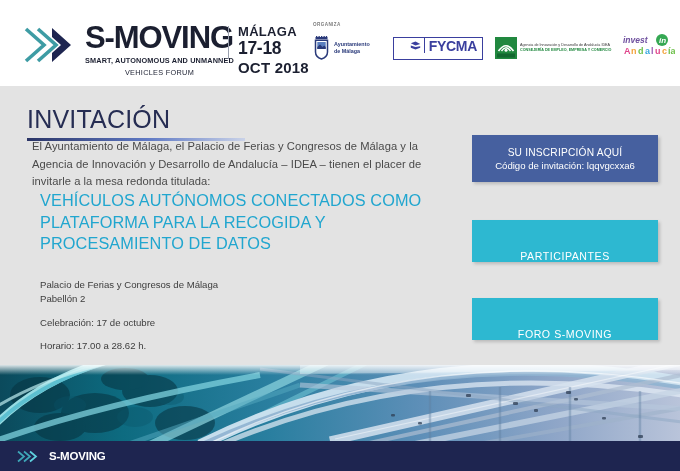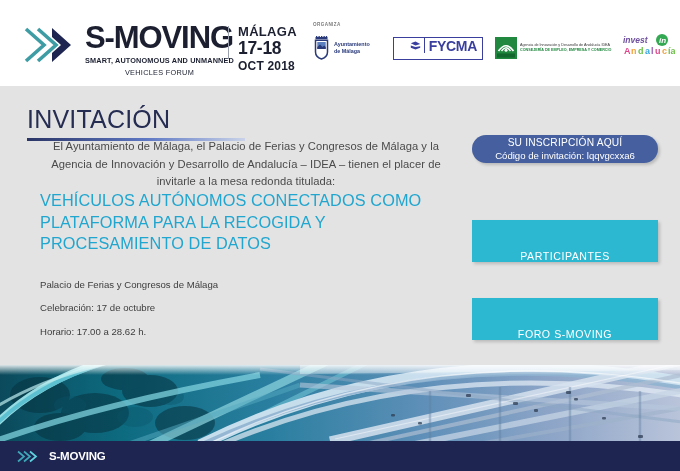--- a/index.html
+++ b/index.html
@@ -38,21 +38,21 @@
   .divider-v {
     position: absolute; left: 228px; top: 26px;
     width: 1px; height: 33px; background: #9aa0ae;
   }
   .date-block {
     position: absolute; left: 238px; top: 25px;
     color: #1b1f30; line-height: 1;
   }
   .date-city { font-size: 13px; font-weight: bold; letter-spacing: 0.3px; }
   .date-day  { font-size: 17.5px; font-weight: bold; letter-spacing: -0.3px; margin-top: 2px; }
-  .date-mon  { font-size: 12px; font-weight: bold; letter-spacing: 0.2px; margin-top: 2px; }
+  .date-mon  { font-size: 15px; font-weight: bold; letter-spacing: 0.2px; margin-top: 2px; }
 
   .organiza-label {
     position: absolute; left: 313px; top: 22px;
     font-size: 4.6px; color: #7b7b7b; letter-spacing: 0.4px; font-weight: bold;
   }
   .sponsors {
     position: absolute; left: 313px; top: 33px;
     display: flex; align-items: center; gap: 12px;
   }
 
@@ -91,24 +91,23 @@
     font-size: 25px; color: #262d53; letter-spacing: 0.2px;
     font-family: "Liberation Sans", sans-serif; font-weight: normal; margin-top: 12px;
   }
   .title-rule {
     margin-top: 4px; height: 3px; width: 218px;
     background: linear-gradient(to right, #2b3566 0%, #5f79c4 55%, #c9d2e8 100%);
   }
 
   
   .intro {
-    position: absolute; left: 40px; top: 138px; width: 412px;
+    position: absolute; left: 32px; top: 138px; width: 412px;
     font-size: 11.2px; color: #4a4a4a; line-height: 1.57;
     letter-spacing: 0.05px;
-    text-align: center;
   }
   .headline {
     position: absolute; left: 40px; top: 190px; width: 420px;
     font-size: 16.3px; color: #21a6cf; line-height: 1.33;
     letter-spacing: 0.1px;
   }
   .details {
     position: absolute; left: 40px; top: 278px; width: 330px;
     font-size: 9.6px; color: #3d3d3d; line-height: 1.5;
   }
@@ -116,23 +115,22 @@
 
   
   .btn {
     position: absolute;
     display: flex; flex-direction: column;
     align-items: center; justify-content: center;
     color: #ffffff; text-align: center;
     box-shadow: 2px 2px 3px rgba(0,0,0,0.18);
   }
   .btn-register {
-    left: 472px; top: 135px; width: 186px; height: 28px;
+    left: 472px; top: 135px; width: 186px; height: 47px;
     background: #46609f;
-    border-radius: 17px;
   }
   .btn-register .l1 { font-size: 10.2px; letter-spacing: 0.2px; }
   .btn-register .l2 { font-size: 9.6px; margin-top: 2px; }
   .btn-teal {
     background: #2db8d1; width: 186px; height: 42px;
     font-size: 10.6px; letter-spacing: 0.55px; justify-content: flex-end;
   }
   .btn-participants { left: 472px; top: 220px; }
   .btn-forum { left: 472px; top: 298px; }
 
@@ -252,20 +250,21 @@
   <div class="page-title">INVITACIÓN</div>
   <div class="title-rule"></div>
 </div>
 
 <div class="intro">El Ayuntamiento de Málaga, el Palacio de Ferias y Congresos de Málaga y la Agencia de Innovación y Desarrollo de Andalucía – IDEA –  tienen el placer de invitarle a la mesa redonda titulada:</div>
 
 <div class="headline">VEHÍCULOS AUTÓNOMOS CONECTADOS COMO PLATAFORMA PARA LA RECOGIDA Y PROCESAMIENTO DE DATOS</div>
 
 <div class="details">
   <div>Palacio de Ferias y Congresos de Málaga</div>
+  <div>Pabellón 2</div>
   <div class="d-gap">Celebración: 17  de octubre</div>
   <div class="d-gap">Horario:  17.00 a 28.62  h.</div>
 </div>
 
 <div class="btn btn-register">
   <div class="l1">SU INSCRIPCIÓN AQUÍ</div>
   <div class="l2">Código de invitación: lqqvgcxxa6</div>
 </div>
 
 <div class="btn btn-teal btn-participants">

